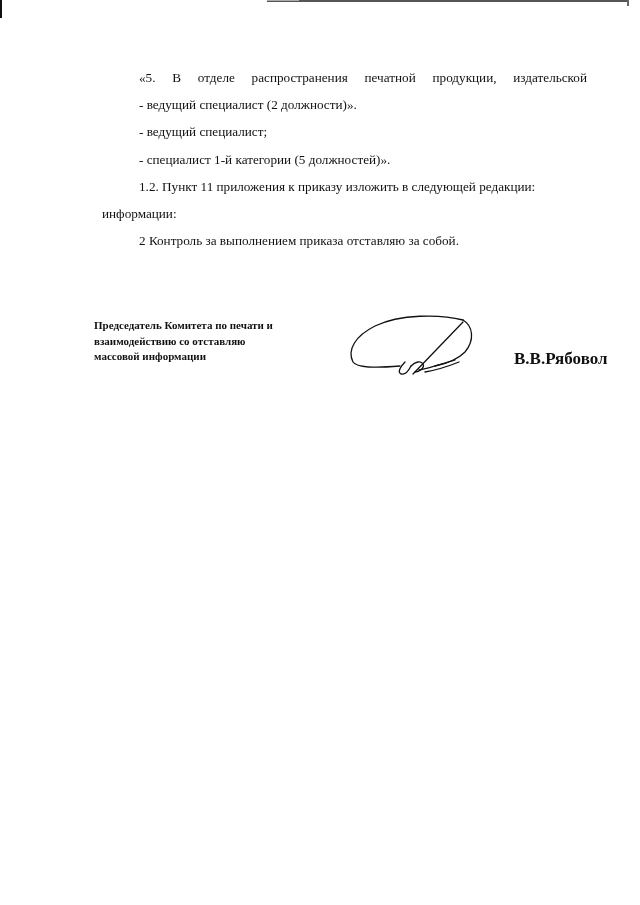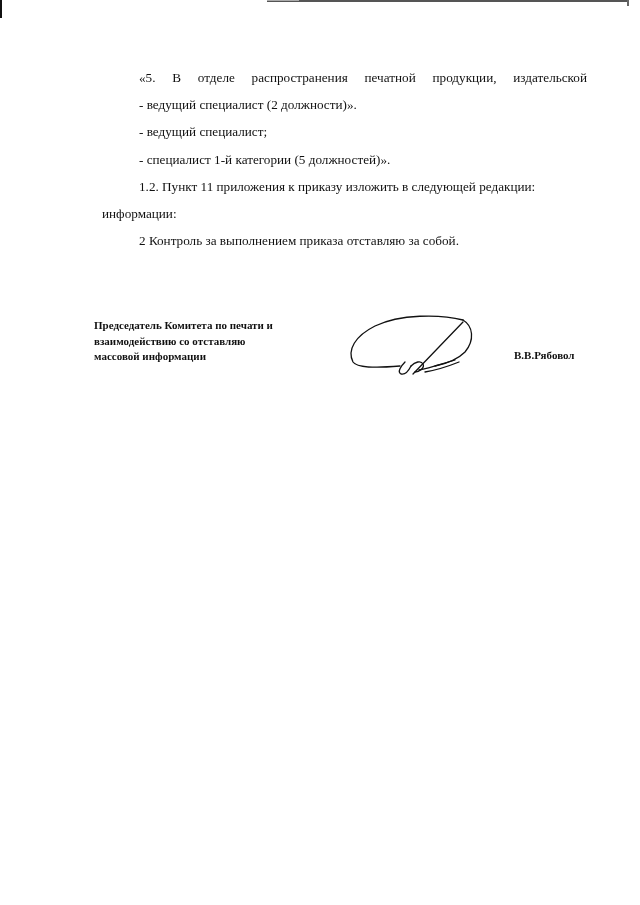--- a/index.html
+++ b/index.html
@@ -25,21 +25,21 @@
     }
     .p { margin: 8px; }
     .indent { text-indent: 37px; }
     .justify { text-align: justify; text-align-last: justify; }
     .sig-block {
       position: absolute; left: 94px; top: 318px;
       font-weight: bold; font-size: 11px; line-height: 15.5px;
     }
     .sig-name {
       position: absolute; left: 514px; top: 349px;
-      font-weight: bold; font-size: 11px;
+      font-weight: bold; font-size: 17px;
     }
     .signature {
       position: absolute; left: 345px; top: 312px; width: 135px; height: 70px;
     }
   </style>
 </head>
 <body>
 
 <div class="scan-edge-left"></div>
 <div class="scan-edge-top"></div>

